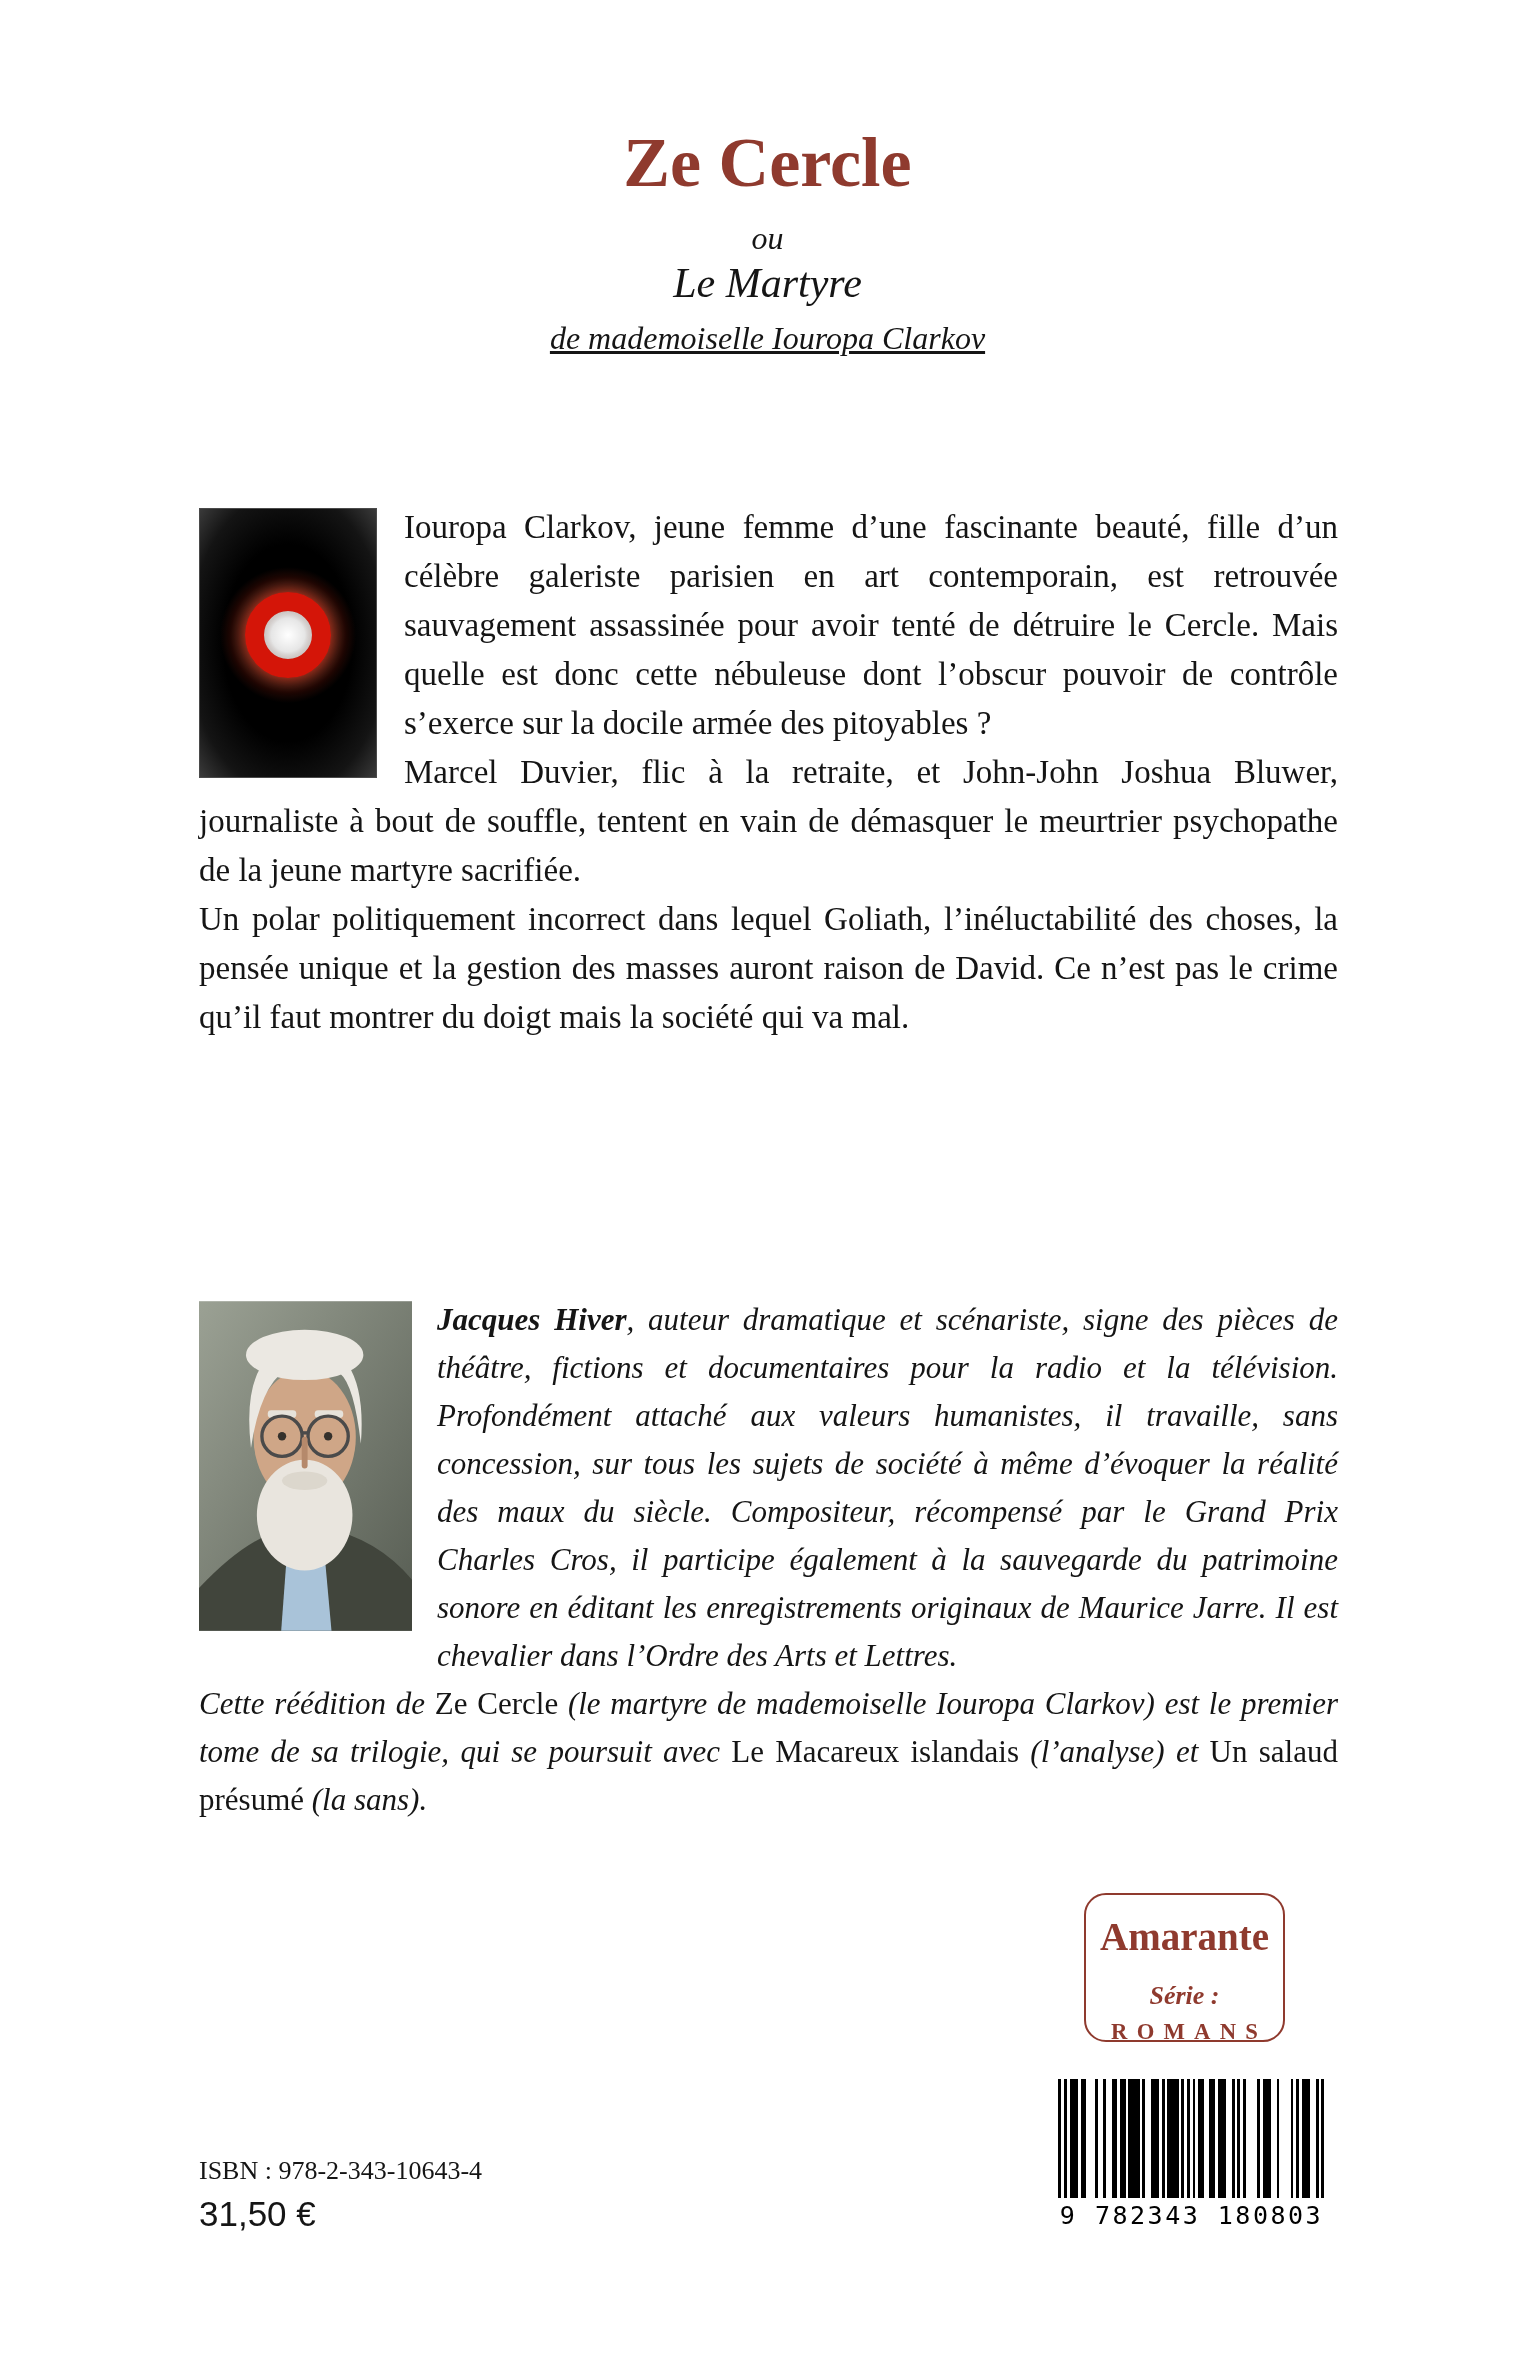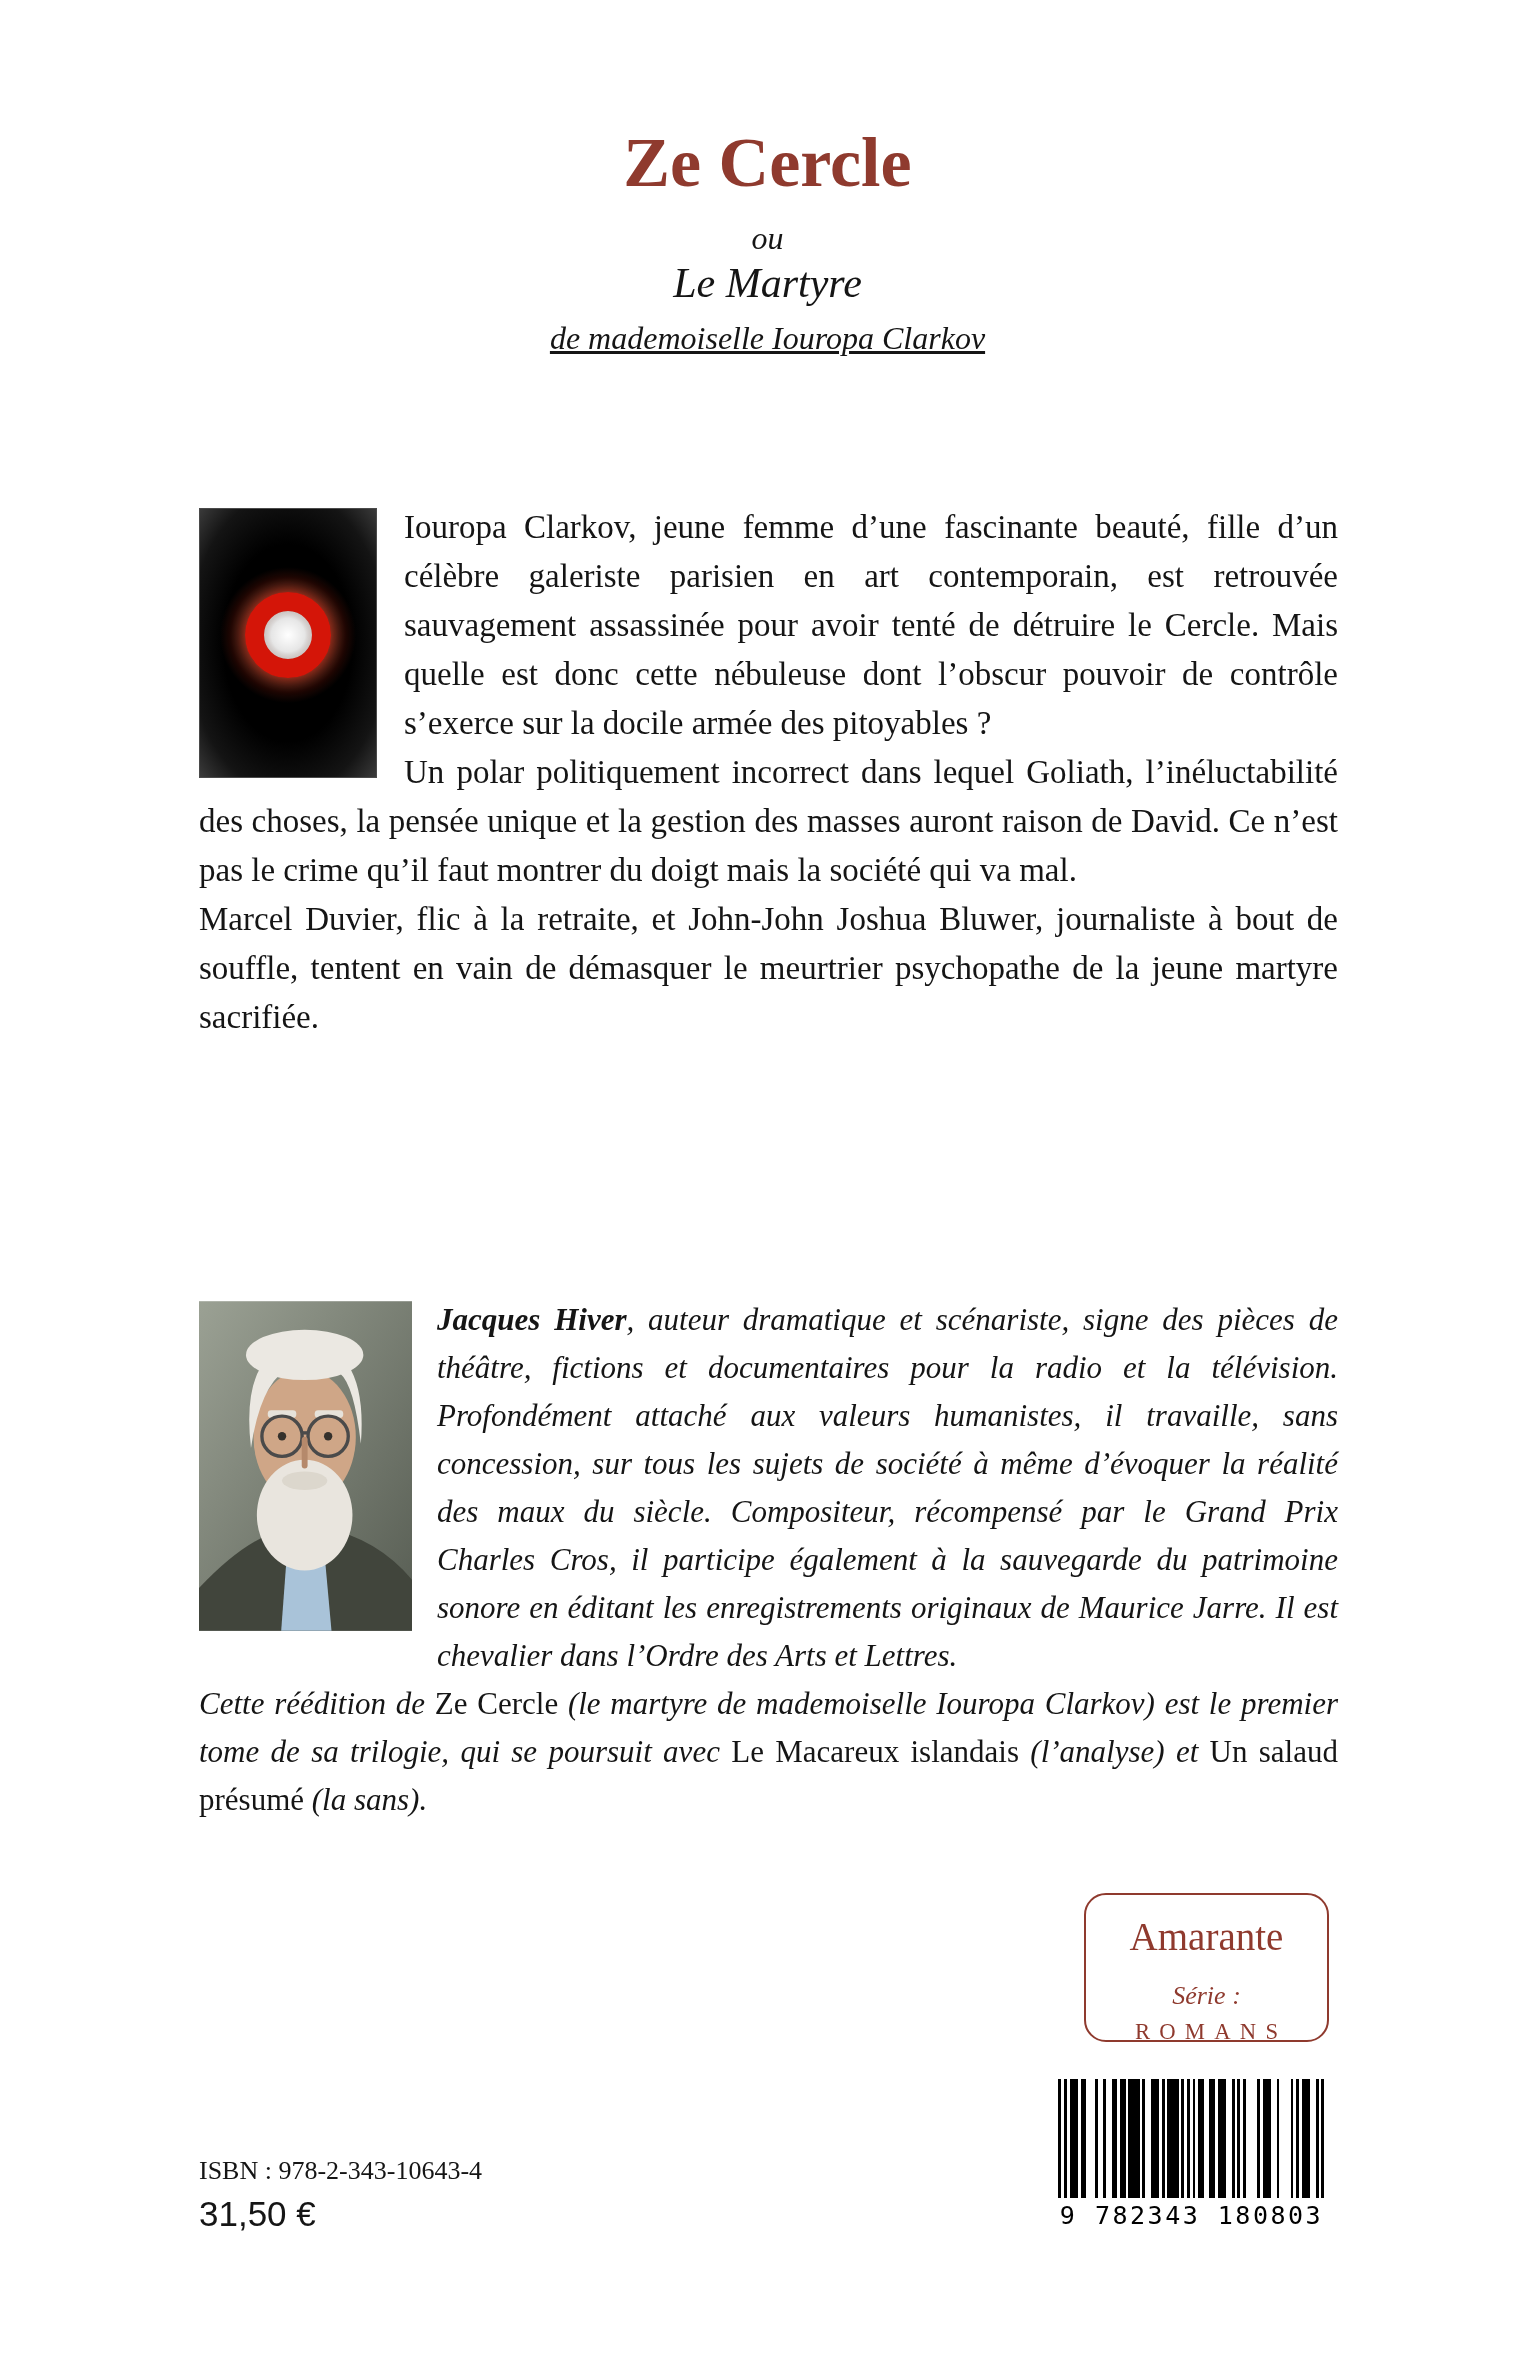--- a/index.html
+++ b/index.html
@@ -54,23 +54,23 @@
     position: absolute; left: 199px; top: 1296px; width: 1139px;
     font-size: 31px; line-height: 48px; text-align: justify; font-style: italic;
   }
   .author-sec p { margin: 0; }
   .author-photo { float: left; width: 213px; height: 330px; margin: 5px 25px 11.7px 0; }
   .author-name { font-weight: bold; }
   .rm { font-style: normal; }
 
   
   .publisher-box {
-    position: absolute; left: 1084px; top: 1893px; width: 245px; height: 149px;
+    position: absolute; left: 1084px; top: 1893px; width: 201px; height: 149px;
     border: 2.5px solid var(--accent); border-radius: 22px;
-    color: var(--accent); text-align: center;
+    color: var(--accent); text-align: center; font-weight: bold;
   }
   .pub-name { font-size: 39px; margin-top: 18.5px; }
   .pub-series-label { font-style: italic; font-size: 26px; margin-top: 22px; }
   .pub-series-value { font-size: 22.7px; letter-spacing: 9.2px; margin-top: 8.4px; text-indent: 9.2px; }
 
   
   .barcode-wrap { position: absolute; left: 1055px; top: 2079px; width: 273px; height: 159px; background: #fff; }
   .bars { display: flex; height: 119px; padding: 0 3.4px; }
   .module { flex: 0 0 2.8px; height: 100%; }
   .ink { background: #000; }
@@ -95,22 +95,22 @@
     <div class="subtitle1">Le Martyre</div>
     <div class="subtitle2">de mademoiselle Iouropa Clarkov</div>
   </div>
 
   <div class="synopsis">
     <div class="cover-thumb">
       <div class="cover-glow"></div>
       <div class="cover-ring"></div>
     </div>
     <p>Iouropa Clarkov, jeune femme d’une fascinante beauté, fille d’un célèbre galeriste parisien en art contemporain, est retrouvée sauvagement assassinée pour avoir tenté de détruire le Cercle. Mais quelle est donc cette nébuleuse dont l’obscur pouvoir de contrôle s’exerce sur la docile armée des pitoyables&nbsp;?</p>
+    <p>Marcel Duvier, flic à la retraite, et John-John Joshua Bluwer, journaliste à bout de souffle, tentent en vain de démasquer le meurtrier psychopathe de la jeune martyre sacrifiée.</p>
     <p>Un polar politiquement incorrect dans lequel Goliath, l’inéluctabilité des choses, la pensée unique et la gestion des masses auront raison de David. Ce n’est pas le crime qu’il faut montrer du doigt mais la société qui va mal.</p>
-    <p>Marcel Duvier, flic à la retraite, et John-John Joshua Bluwer, journaliste à bout de souffle, tentent en vain de démasquer le meurtrier psychopathe de la jeune martyre sacrifiée.</p>
   </div>
 
   <div class="author-sec">
     <div class="author-photo">
       <svg viewBox="0 0 254 393" width="213" height="330">
         <defs>
           <linearGradient id="pg" x1="0" y1="0" x2="1" y2="1">
             <stop offset="0" stop-color="#9ba194"></stop>
             <stop offset="1" stop-color="#565c52"></stop>
           </linearGradient>

